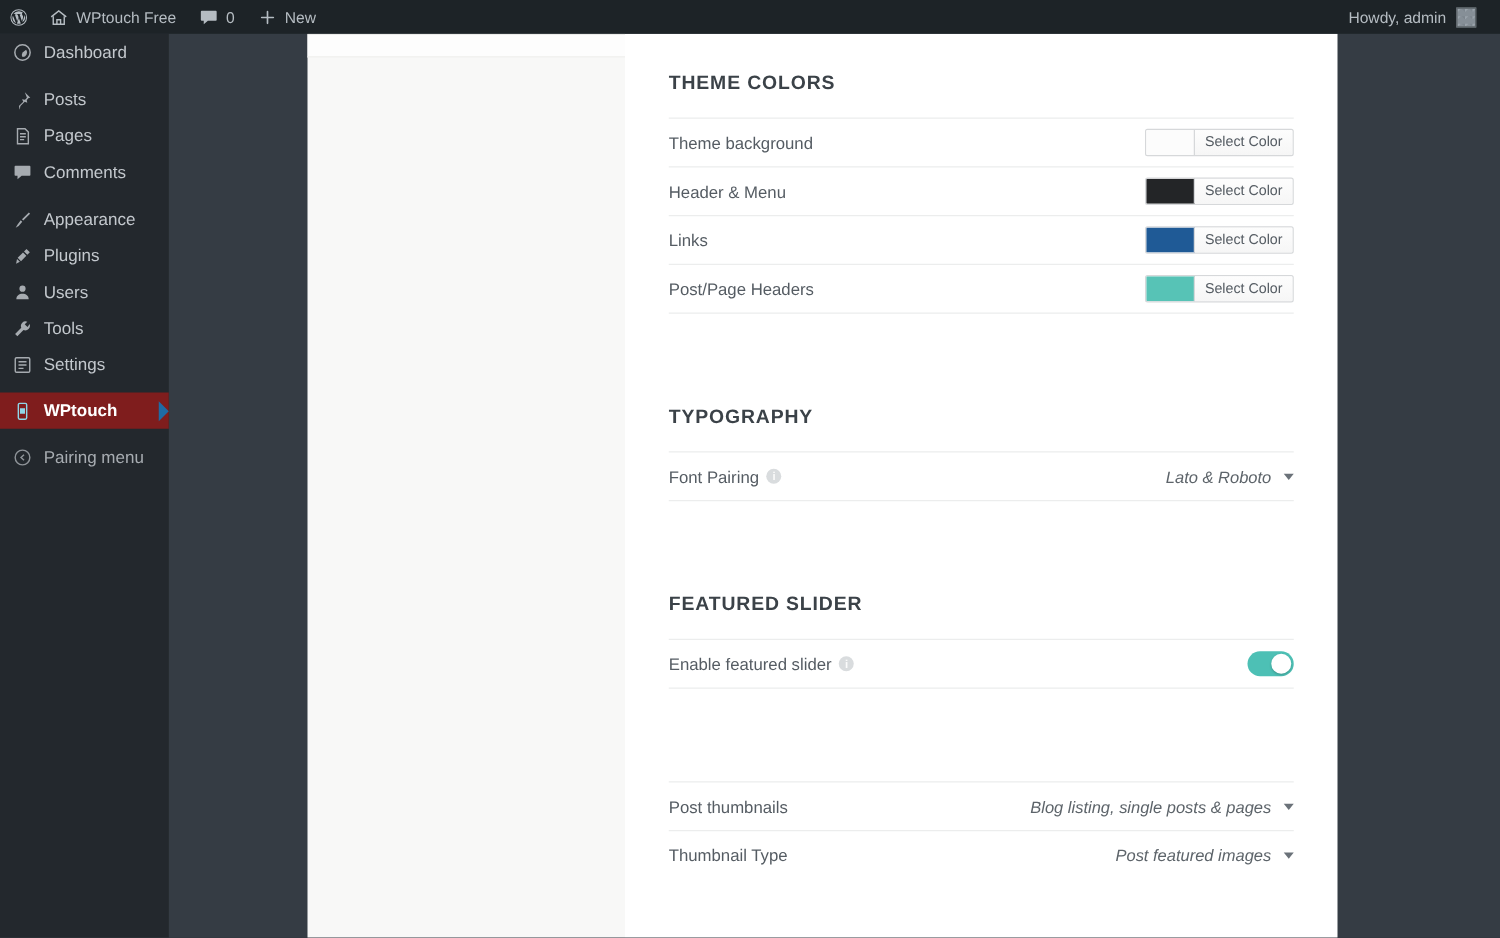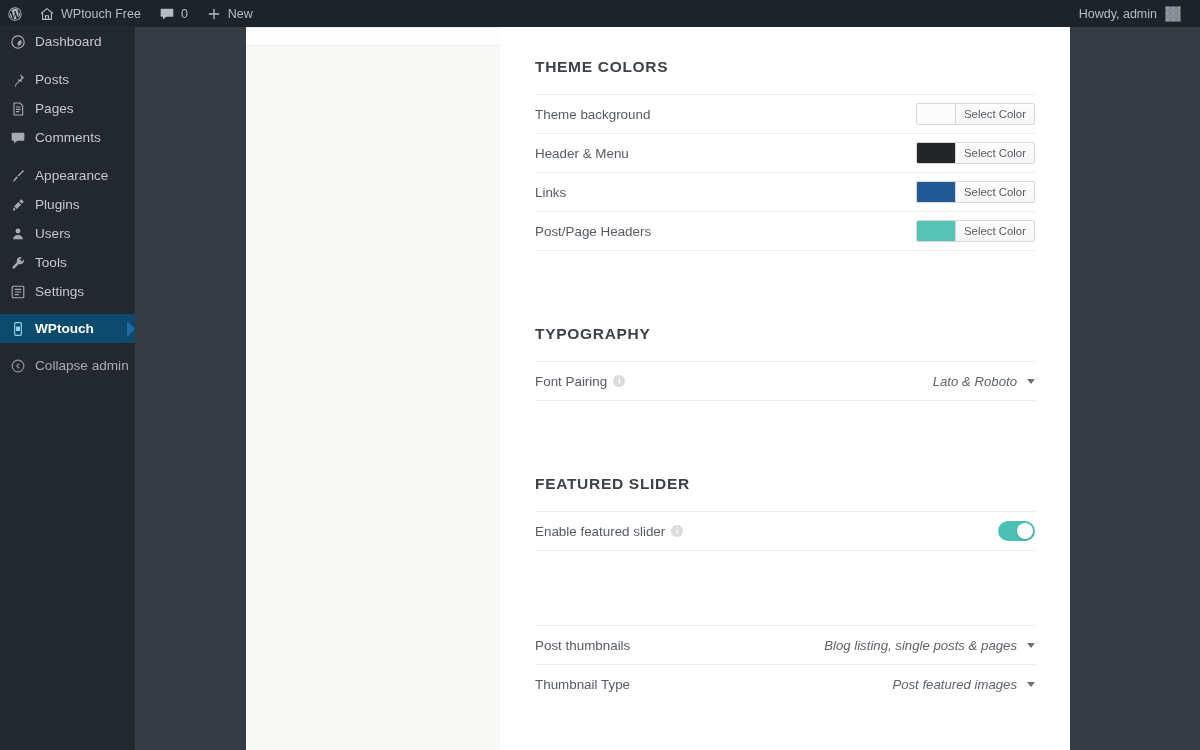--- a/index.html
+++ b/index.html
@@ -47,21 +47,21 @@
   }
   .menu-item {
     display: flex; align-items: center; gap: 9px;
     height: 29px; padding-left: 10px;
     color: #c3c8cd; font-size: 13.6px;
     position: relative;
   }
   .menu-item .ico { opacity: .82; }
   .menu-item.gap-top { margin-top: 8px; }
   .menu-item.active {
-    background: #0c4a6e; color: #fff; font-weight: 600;
+    background: #7f1d1d; color: #fff; font-weight: 600;
   }
   .menu-item.active .ico { opacity: 1; }
   .menu-item.active::after {
     content: ""; position: absolute; right: -8px; top: 50%;
     transform: translateY(-50%);
     border: 8px solid transparent; border-left-color: #1f6ba5;
   }
   .menu-item.collapse { color: #a7acb1; margin-top: 8px; }
   .sb-sep { height: 9px; }
 
@@ -301,21 +301,21 @@
     <span>WPtouch</span>
   </div>
 
   <div class="menu-item collapse">
     <span class="ico">
       <svg viewBox="0 0 24 24" fill="none" stroke="#a7acb1" stroke-width="1.7">
           <circle cx="12" cy="12" r="8.8"></circle>
           <path d="M13.8 8.6L10.2 12l3.6 3.4"></path>
         </svg>
     </span>
-    <span>Collapse admin</span>
+    <span>Pairing menu</span>
   </div>
 </div>
 
 <div class="content-dark"></div>
 
 <div class="panel-left">
   <div class="panel-left-top"></div>
 </div>
 
 <div class="panel-main">

